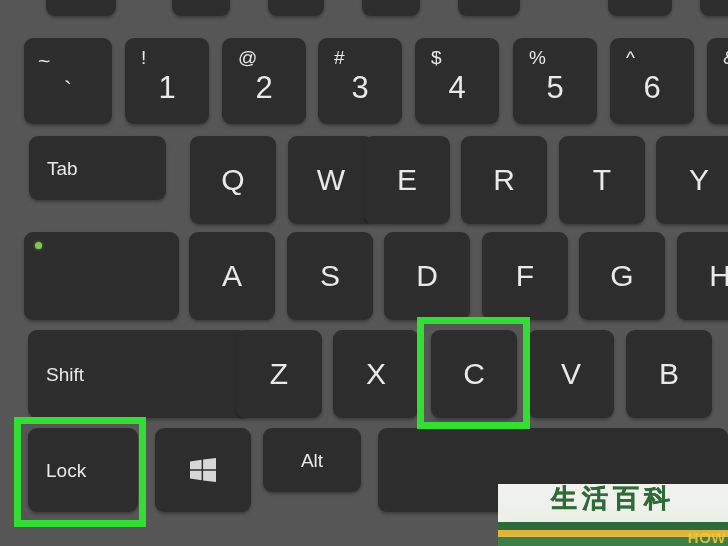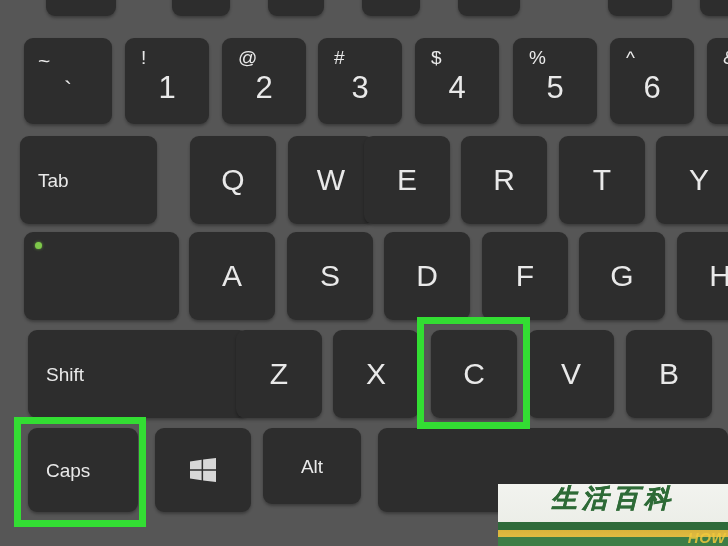--- a/index.html
+++ b/index.html
@@ -175,21 +175,21 @@
         <span class="glyph num">5</span>
       </div>
       <div class="key" style="left: 610px; top: 38px; width: 84px; height: 86px;">
         <span class="glyph sym">^</span>
         <span class="glyph num">6</span>
       </div>
       <div class="key" style="left: 707px; top: 38px; width: 84px; height: 86px;">
         <span class="glyph sym">&amp;</span>
         <span class="glyph num">7</span>
       </div>
-      <div class="key" style="left: 20px; top: 136px; width: 137px; height: 88px;">
+      <div class="key" style="left: 29px; top: 136px; width: 137px; height: 64px;">
         <span class="glyph left size-word">Tab</span>
       </div>
       <div class="key" style="left: 190px; top: 136px; width: 86px; height: 88px;">
         <span class="glyph center size-letter">Q</span>
       </div>
       <div class="key" style="left: 288px; top: 136px; width: 86px; height: 88px;">
         <span class="glyph center size-letter">W</span>
       </div>
       <div class="key" style="left: 364px; top: 136px; width: 86px; height: 88px;">
         <span class="glyph center size-letter">E</span>
@@ -236,38 +236,38 @@
       <div class="key" style="left: 431px; top: 330px; width: 86px; height: 88px;">
         <span class="glyph center size-letter">C</span>
       </div>
       <div class="key" style="left: 528px; top: 330px; width: 86px; height: 88px;">
         <span class="glyph center size-letter">V</span>
       </div>
       <div class="key" style="left: 626px; top: 330px; width: 86px; height: 88px;">
         <span class="glyph center size-letter">B</span>
       </div>
       <div class="key" style="left: 28px; top: 428px; width: 110px; height: 84px;">
-        <span class="glyph left size-word">Caps</span>
+        <span class="glyph left size-word">Lock</span>
       </div>
       <div class="key" style="left: 155px; top: 428px; width: 96px; height: 84px;">
         <svg class="win-logo" viewBox="0 0 26 24">
           <path d="M0,3.4 L11.6,1.7 L11.6,11.3 L0,11.3 Z" fill="#d7d7d7"></path>
           <path d="M13.1,1.5 L26,0 L26,11.3 L13.1,11.3 Z" fill="#d7d7d7"></path>
           <path d="M0,12.7 L11.6,12.7 L11.6,22.3 L0,20.6 Z" fill="#d7d7d7"></path>
           <path d="M13.1,12.7 L26,12.7 L26,24 L13.1,22.5 Z" fill="#d7d7d7"></path>
         </svg>
       </div>
-      <div class="key" style="left: 263px; top: 428px; width: 98px; height: 76px;">
+      <div class="key" style="left: 263px; top: 428px; width: 98px; height: 64px;">
         <span class="glyph center size-word">Alt</span>
       </div>
       <div class="key" style="left: 378px; top: 428px; width: 350px; height: 84px;"></div>
     </div>
   <div id="highlight-layer">
       <div class="highlight" style="left: 417px; top: 317px; width: 113px; height: 112px; border-color: rgb(51, 221, 51);"></div>
       <div class="highlight" style="left: 14px; top: 417px; width: 132px; height: 110px; border-color: rgb(51, 221, 51);"></div>
     </div>
 
-  <div class="watermark" id="watermark" style="left: 498px; top: 484px; width: 230px; height: 62px; font-style: italic;">
+  <div class="watermark" id="watermark" style="left: 498px; top: 484px; width: 230px; height: 62px;">
     <div class="wm-cn">生活百科</div>
     <div class="wm-ghost">HOW</div>
   </div>
 
 </div>
 
 </body></html>

